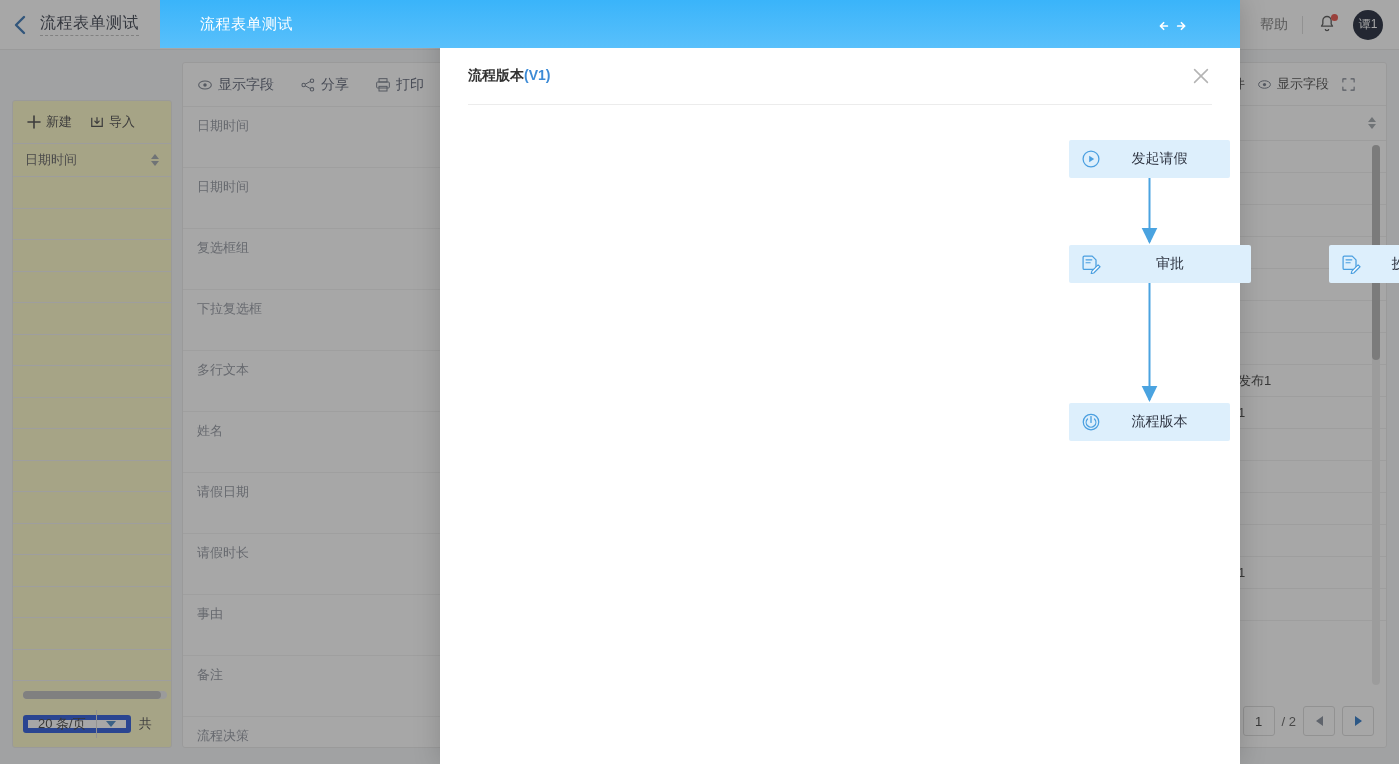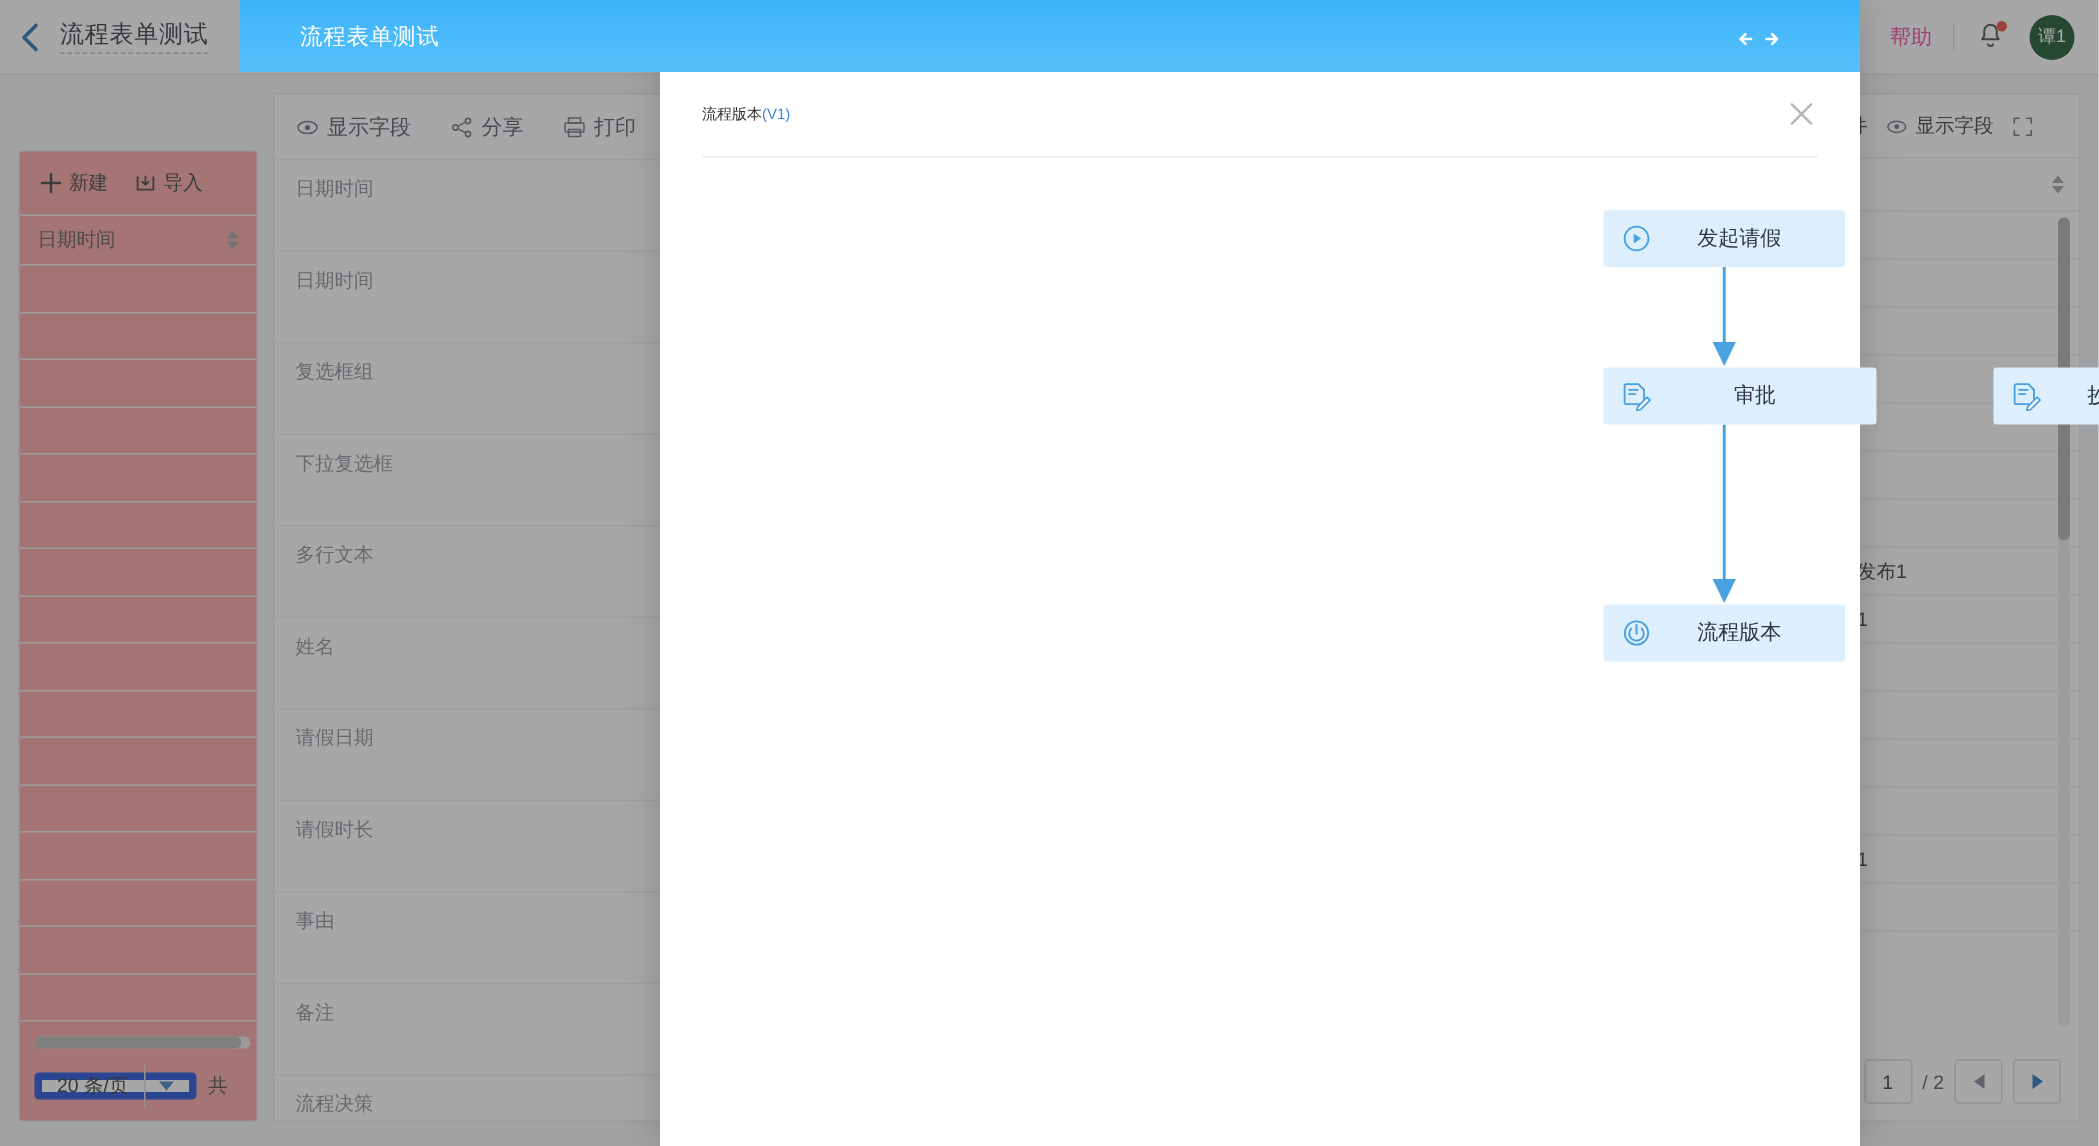--- a/index.html
+++ b/index.html
@@ -24,37 +24,37 @@
     color: #2b6cb0; cursor: pointer;
   }
   .app-title-wrap { display: flex; align-items: center; height: 50px; }
   .app-title {
     font-size: 16px; color: #2f3542; letter-spacing: .5px;
     border-bottom: 1px dashed #bbb; padding-bottom: 1px;
   }
   .topbar-right {
     margin-left: auto; display: flex; align-items: center; gap: 14px; padding-right: 16px;
   }
-  .help-link { font-size: 14px; color: #ec4899; cursor: pointer; }
+  .help-link { font-size: 14px; color: #737373; cursor: pointer; }
   .vsep { width: 1px; height: 18px; background: #d9d9d9; }
   .bell-wrap { position: relative; width: 22px; height: 22px; cursor: pointer; }
   .bell-dot {
     position: absolute; right: 1px; top: 0px; width: 7px; height: 7px;
     border-radius: 50%; background: #e8453c;
   }
   .avatar {
-    width: 30px; height: 30px; border-radius: 50%; background: #14532d;
+    width: 30px; height: 30px; border-radius: 50%; background: #0f172a;
     color: #fff; font-size: 12px; display: flex; align-items: center; justify-content: center;
     cursor: pointer;
   }
 
   
   .left-card {
     position: absolute; left: 12px; top: 100px; width: 160px; bottom: 16px;
-    background: #fca5a5; border: 1px solid #e8e8e8; border-radius: 3px;
+    background: #fef9c3; border: 1px solid #e8e8e8; border-radius: 3px;
     overflow: hidden;
     text-align: right;
   }
   .left-card-toolbar {
     height: 42px; display: flex; align-items: center; gap: 18px; padding: 0 14px;
     font-size: 13px; color: #3d3d3d;
   }
   .tb-btn { display: flex; align-items: center; gap: 5px; cursor: pointer; }
   .left-table-head {
     height: 34px; border-top: 1px solid #ededed; border-bottom: 1px solid #ededed;
@@ -160,21 +160,21 @@
     background: #ffffff; color: #4aa9f0; border-radius: 16px; height: 30px;
     display: flex; align-items: center; gap: 6px; padding: 0 18px; font-size: 14px; cursor: pointer;
   }
   .arrows-icon { color: #fff; font-size: 19px; cursor: pointer; letter-spacing: -2px; display:flex; align-items:center; gap:2px;}
   .close-x { color: #fff; cursor: pointer; display: flex; align-items: center; }
 
   .modal-subheader {
     position: absolute; left: 0; top: 48px; width: 800px; height: 56px;
     display: flex; align-items: center; padding: 0 28px;
   }
-  .version-label { font-size: 10px; color: #333; }
+  .version-label { font-size: 14px; color: #333; font-weight: bold; }
   .version-num { color: #3d8bd6; }
   .legend { display: flex; align-items: center; gap: 34px; margin-left: 62px; }
   .legend-item { display: flex; align-items: center; gap: 8px; font-size: 13.5px; color: #5b6270; }
   .legend-swatch { width: 14px; height: 14px; border-radius: 2px; }
   .modal-close {
     margin-left: auto; color: #b4b4b4; cursor: pointer; display: flex; align-items: center;
   }
   .modal-divider { position: absolute; left: 28px; top: 104px; width: 744px; height: 1px; background: #ececec; }
 
   

